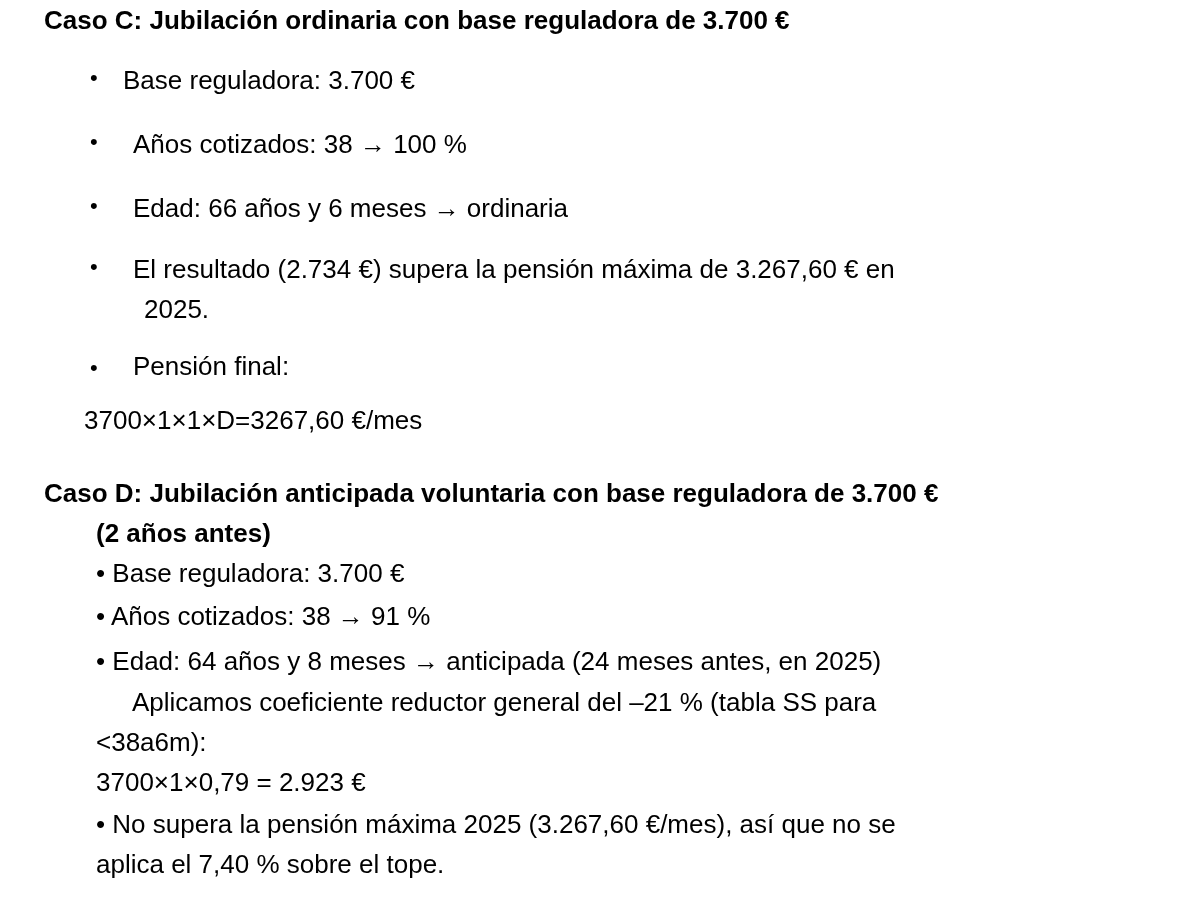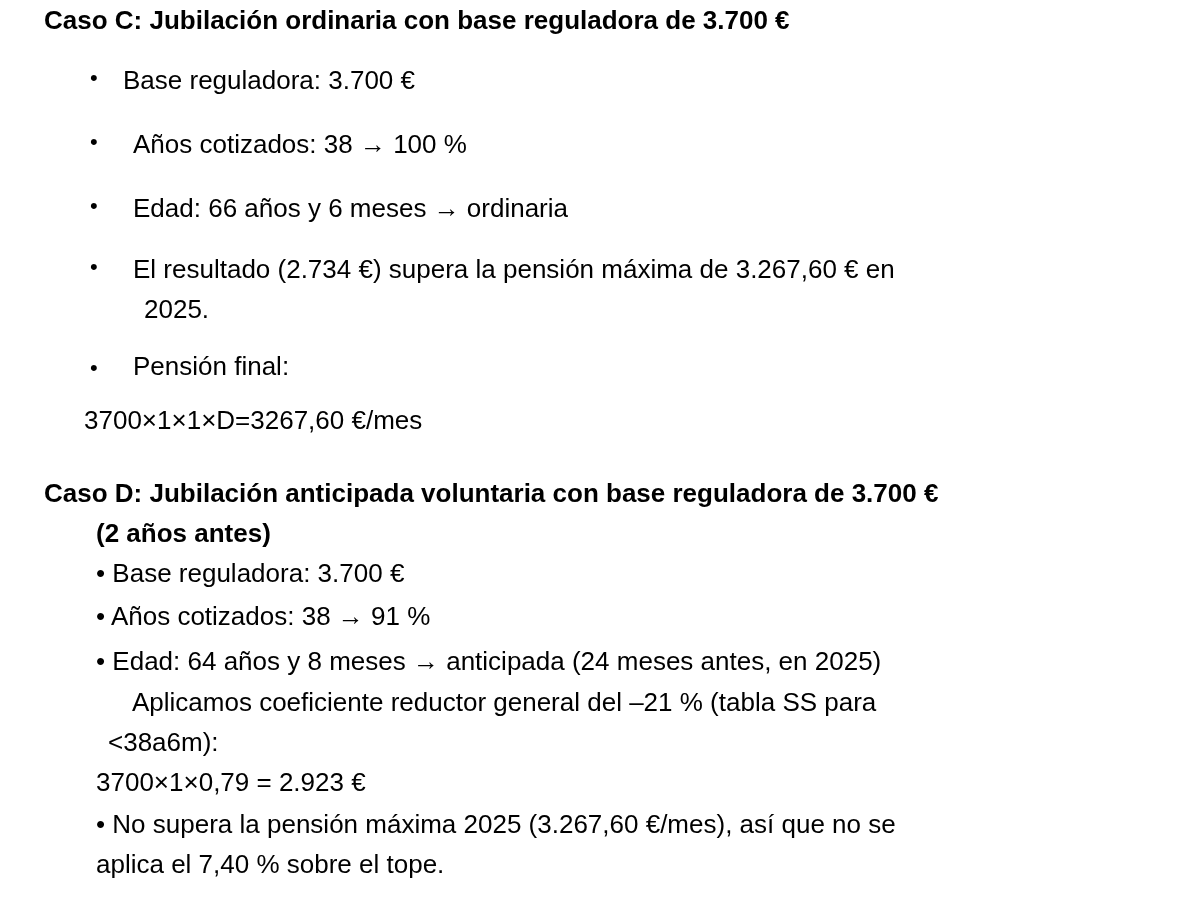--- a/index.html
+++ b/index.html
@@ -50,21 +50,21 @@
 <div class="line" style="left:96px; top:600px;">
   <span>• </span><span class="b">Años cotizados</span><span>: 38 → 91 %</span>
 </div>
 <div class="line" style="left:96px; top:645px;">
   <span>• </span><span class="b">Edad</span><span>: </span><span class="b">64 años y 8 meses</span><span> → anticipada (24 meses antes, en 2025)</span>
 </div>
 
 <div class="line" style="left:96px; top:686px;margin-left:36px;">
   <span class="b">Aplicamos coeficiente reductor general del –21 %</span><span> (tabla SS para</span>
 </div>
-<div class="line" style="left:108px; top:726px;">&lt;38a6m):</div>
+<div class="line" style="left:96px; top:726px;">&lt;38a6m):</div>
 
 <div class="line" style="left:96px; top:766px;">
   <span>3700×1×0,79 = </span><span class="b">2.923 €</span>
 </div>
 
 <div class="line" style="left:96px; top:808px;">
   <span>• No supera la </span><span class="b">pensión máxima 2025</span><span> (3.267,60 €/mes), así que </span><span class="b">no</span><span> se</span>
 </div>
 <div class="line" style="left:96px; top:848px;">aplica el 7,40 % sobre el tope.</div>
 

